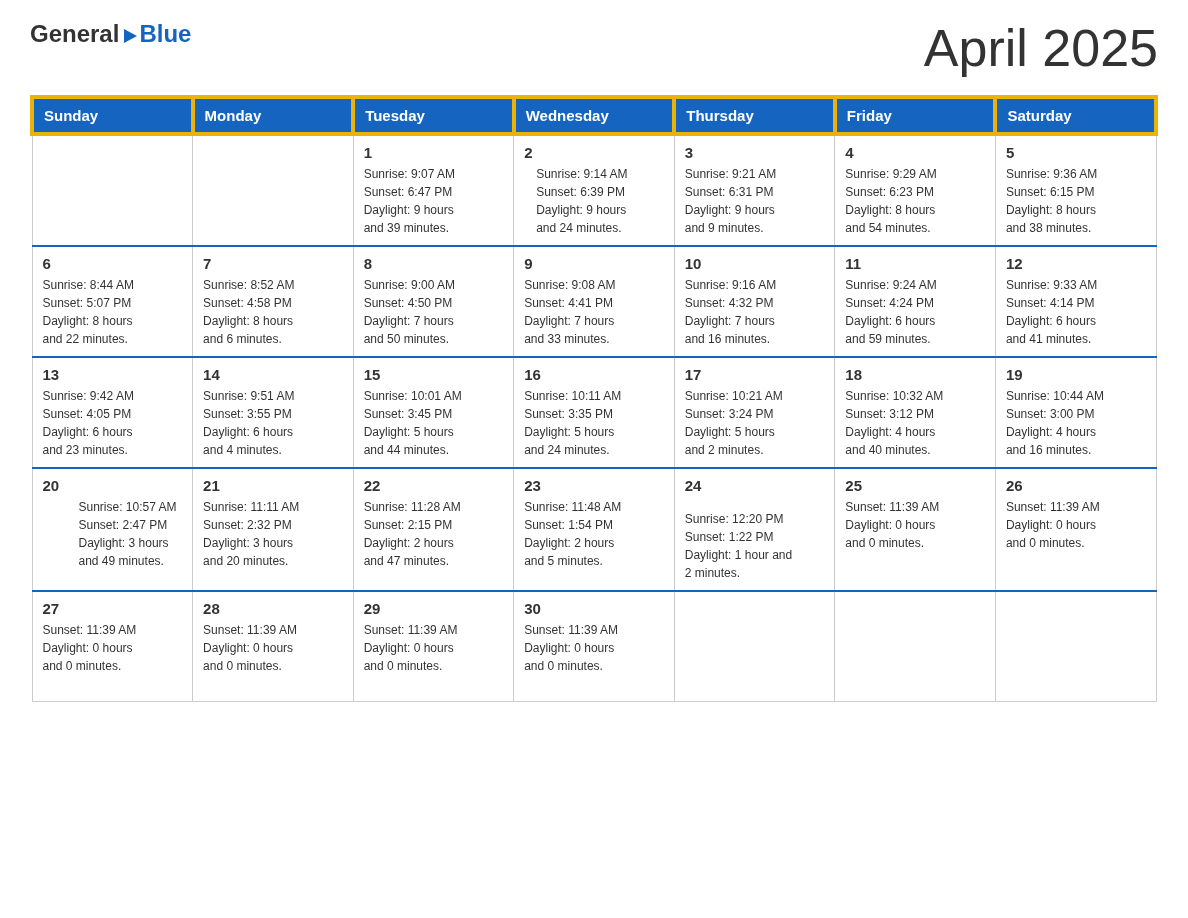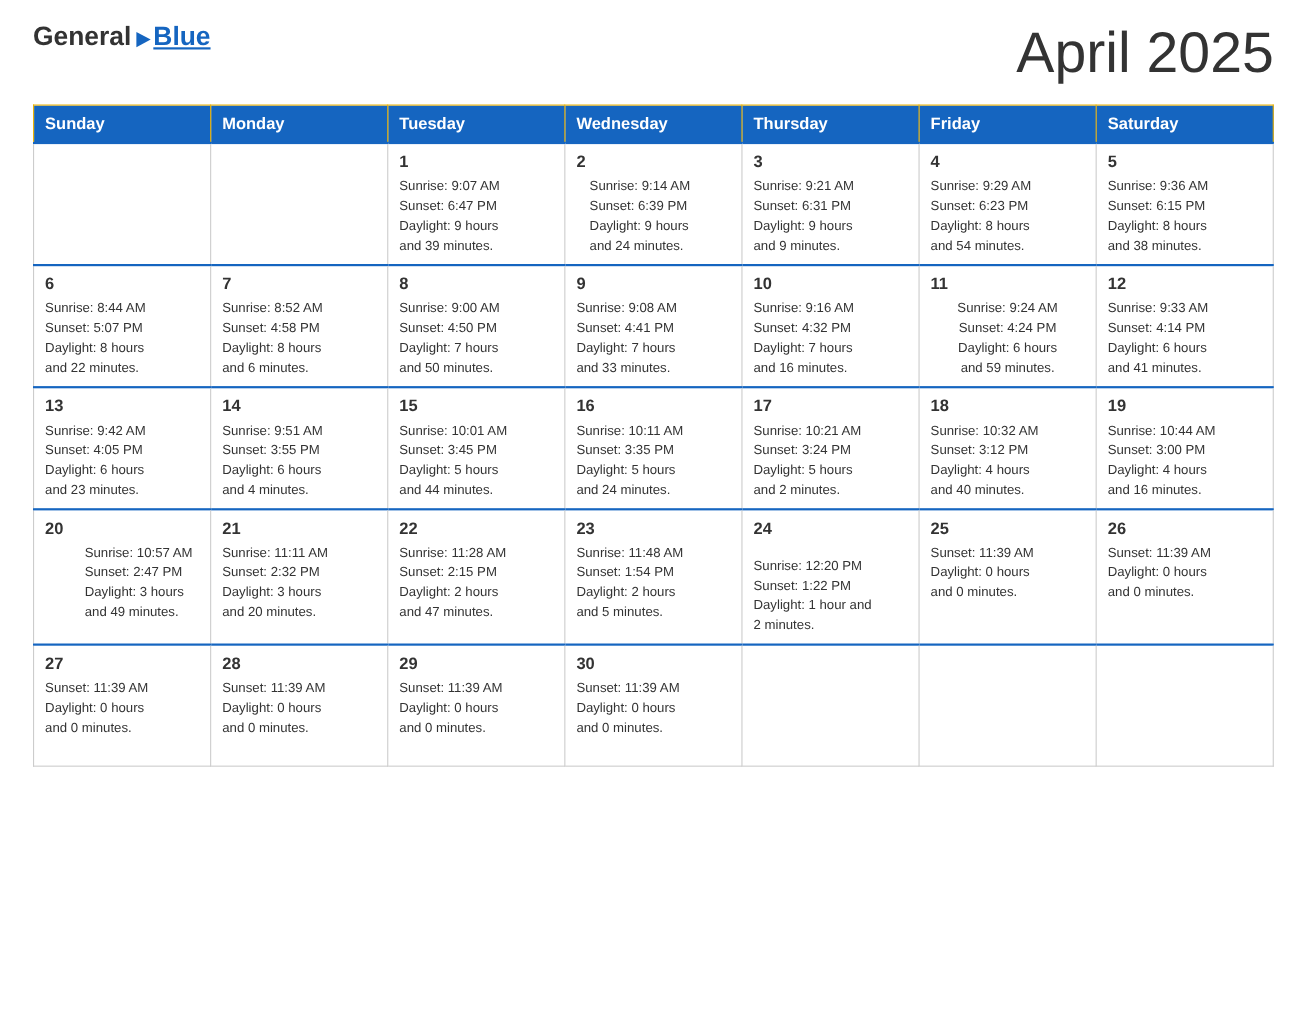--- a/index.html
+++ b/index.html
@@ -43,21 +43,21 @@
       table-layout: fixed;
     }
 
     .calendar-table thead tr th {
       background-color: #1565c0;
       color: #fff;
       padding: 8px 10px;
       font-size: 15px;
       font-weight: bold;
       text-align: left;
-      border: 1px solid #eab308;
+      border: 4px solid #eab308;
     }
 
     .calendar-table tbody tr td {
       vertical-align: top;
       padding: 8px 10px;
       font-size: 12.5px;
       color: #333;
       border: 1px solid #ccc;
       min-height: 110px;
       height: 110px;
@@ -107,21 +107,21 @@
 </head>
 <body>
 
 <div class="header">
   <div class="logo-wrapper">
     <div class="logo-line1">
       <span style="font-size:24px;font-weight:bold;color:#333;">General</span>
       <span style="display:inline-block;width:0;height:0;border-top:7px solid transparent;border-bottom:7px solid transparent;border-left:13px solid #1565c0;margin-left:5px;margin-top:3px;"></span>
     </div>
     <div class="logo-line2">
-      <span style="font-size:24px;font-weight:bold;color:#1565c0;margin-left:2px;text-decoration:underline;">Blue</span>
+      <span style="font-size:24px;font-weight:bold;color:#1565c0;margin-left:2px;">Blue</span>
     </div>
   </div>
 
   <div class="title-section">
     <div class="month-title">April 2025</div>
   </div>
 </div>
 
 <table class="calendar-table">
   <thead>
@@ -206,21 +206,21 @@
         </td>
         <td>
           <span class="day-number">10</span>
           <div class="day-info" style="white-space: pre-line;">Sunrise: 9:16 AM
 Sunset: 4:32 PM
 Daylight: 7 hours
 and 16 minutes.</div>
         </td>
         <td>
           <span class="day-number">11</span>
-          <div class="day-info" style="white-space: pre-line; text-align: center;">Sunrise: 9:24 AM
+          <div class="day-info" style="white-space: pre-line;">Sunrise: 9:24 AM
 Sunset: 4:24 PM
 Daylight: 6 hours
 and 59 minutes.</div>
         </td>
         <td>
           <span class="day-number">12</span>
           <div class="day-info" style="white-space: pre-line;">Sunrise: 9:33 AM
 Sunset: 4:14 PM
 Daylight: 6 hours
 and 41 minutes.</div>

